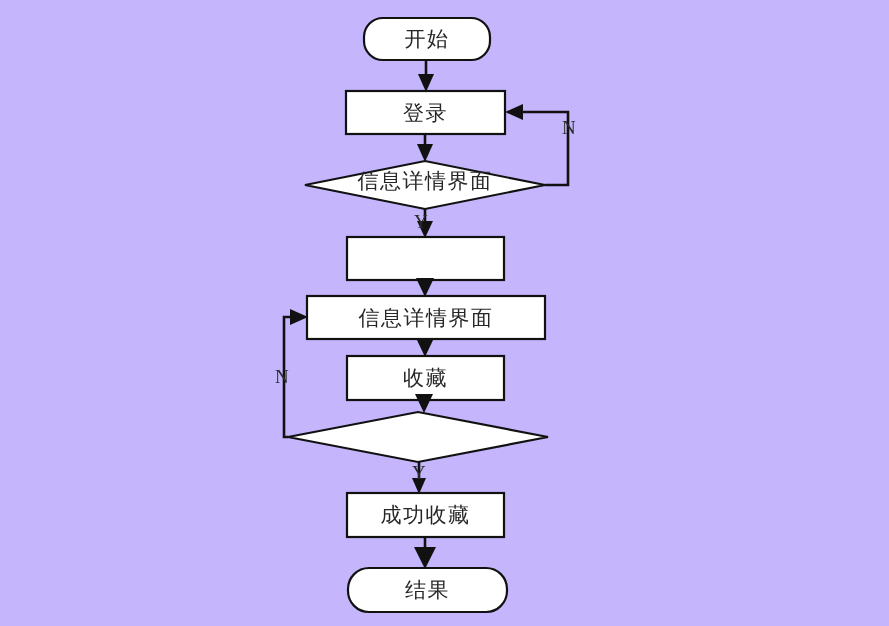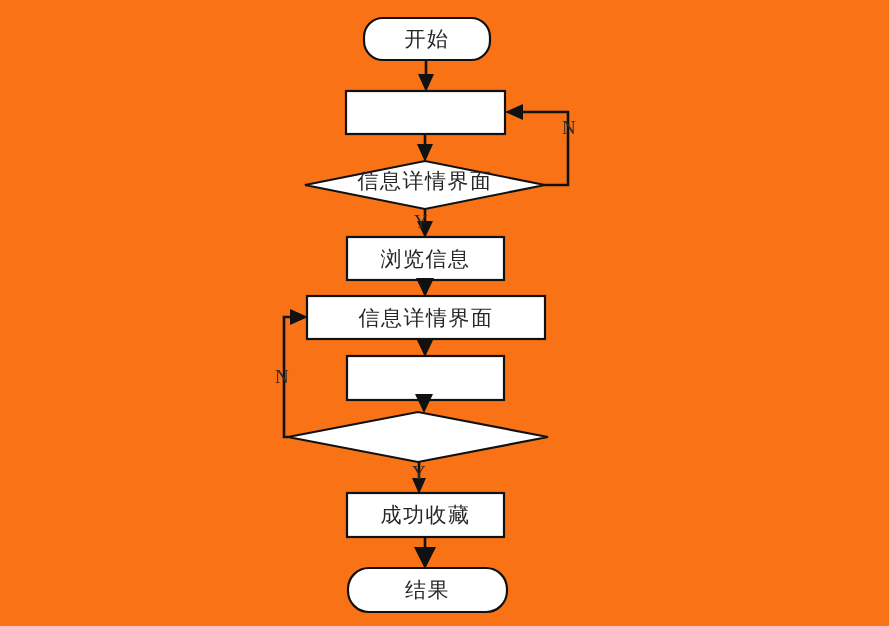--- a/index.html
+++ b/index.html
@@ -8,21 +8,21 @@
     padding: 0;
     background: #ffffff;
   }
   body {
     font-family: "Liberation Serif", "DejaVu Serif", serif;
   }
   #canvas {
     position: relative;
     width: 889px;
     height: 626px;
-    background: #f97316;
+    background: #c4b5fd;
     overflow: hidden;
   }
   #flow-svg {
     position: absolute;
     left: 0;
     top: 0;
     width: 889px;
     height: 626px;
   }
   .node-shape {
@@ -114,27 +114,28 @@
     <line class="conn-line" x1="419" y1="462" x2="419" y2="486"></line>
     <polygon class="arrow-head" points="419,494 412,478 426,478"></polygon>
 
     <line class="conn-line" x1="425" y1="537" x2="425" y2="553"></line>
     <polygon class="arrow-head" points="425,569 414,547 436,547"></polygon>
 
   </svg>
 
   <div class="node-label" style="left:364px; top:18px; width:126px; height:42px;">开始</div>
 
+  <div class="node-label" style="left:346px; top:91px; width:159px; height:43px;">登录</div>
 
   <div class="node-label" style="left:305px; top:159px; width:240px; height:44px;">信息详情界面</div>
 
-  <div class="node-label" style="left:347px; top:237px; width:157px; height:43px;">浏览信息</div>
 
   <div class="node-label" style="left:307px; top:296px; width:238px; height:43px;">信息详情界面</div>
 
+  <div class="node-label" style="left:347px; top:356px; width:157px; height:44px;">收藏</div>
 
 
   <div class="node-label" style="left:348px; top:568px; width:159px; height:44px;">结果</div>
 
   <div class="node-label" style="left:347px; top:493px; width:157px; height:44px;">成功收藏</div>
 
   <div class="edge-label" style="left:562px; top:117px;">N</div>
 
   <div class="edge-label" style="left:414px; top:211px;">Y</div>
 

